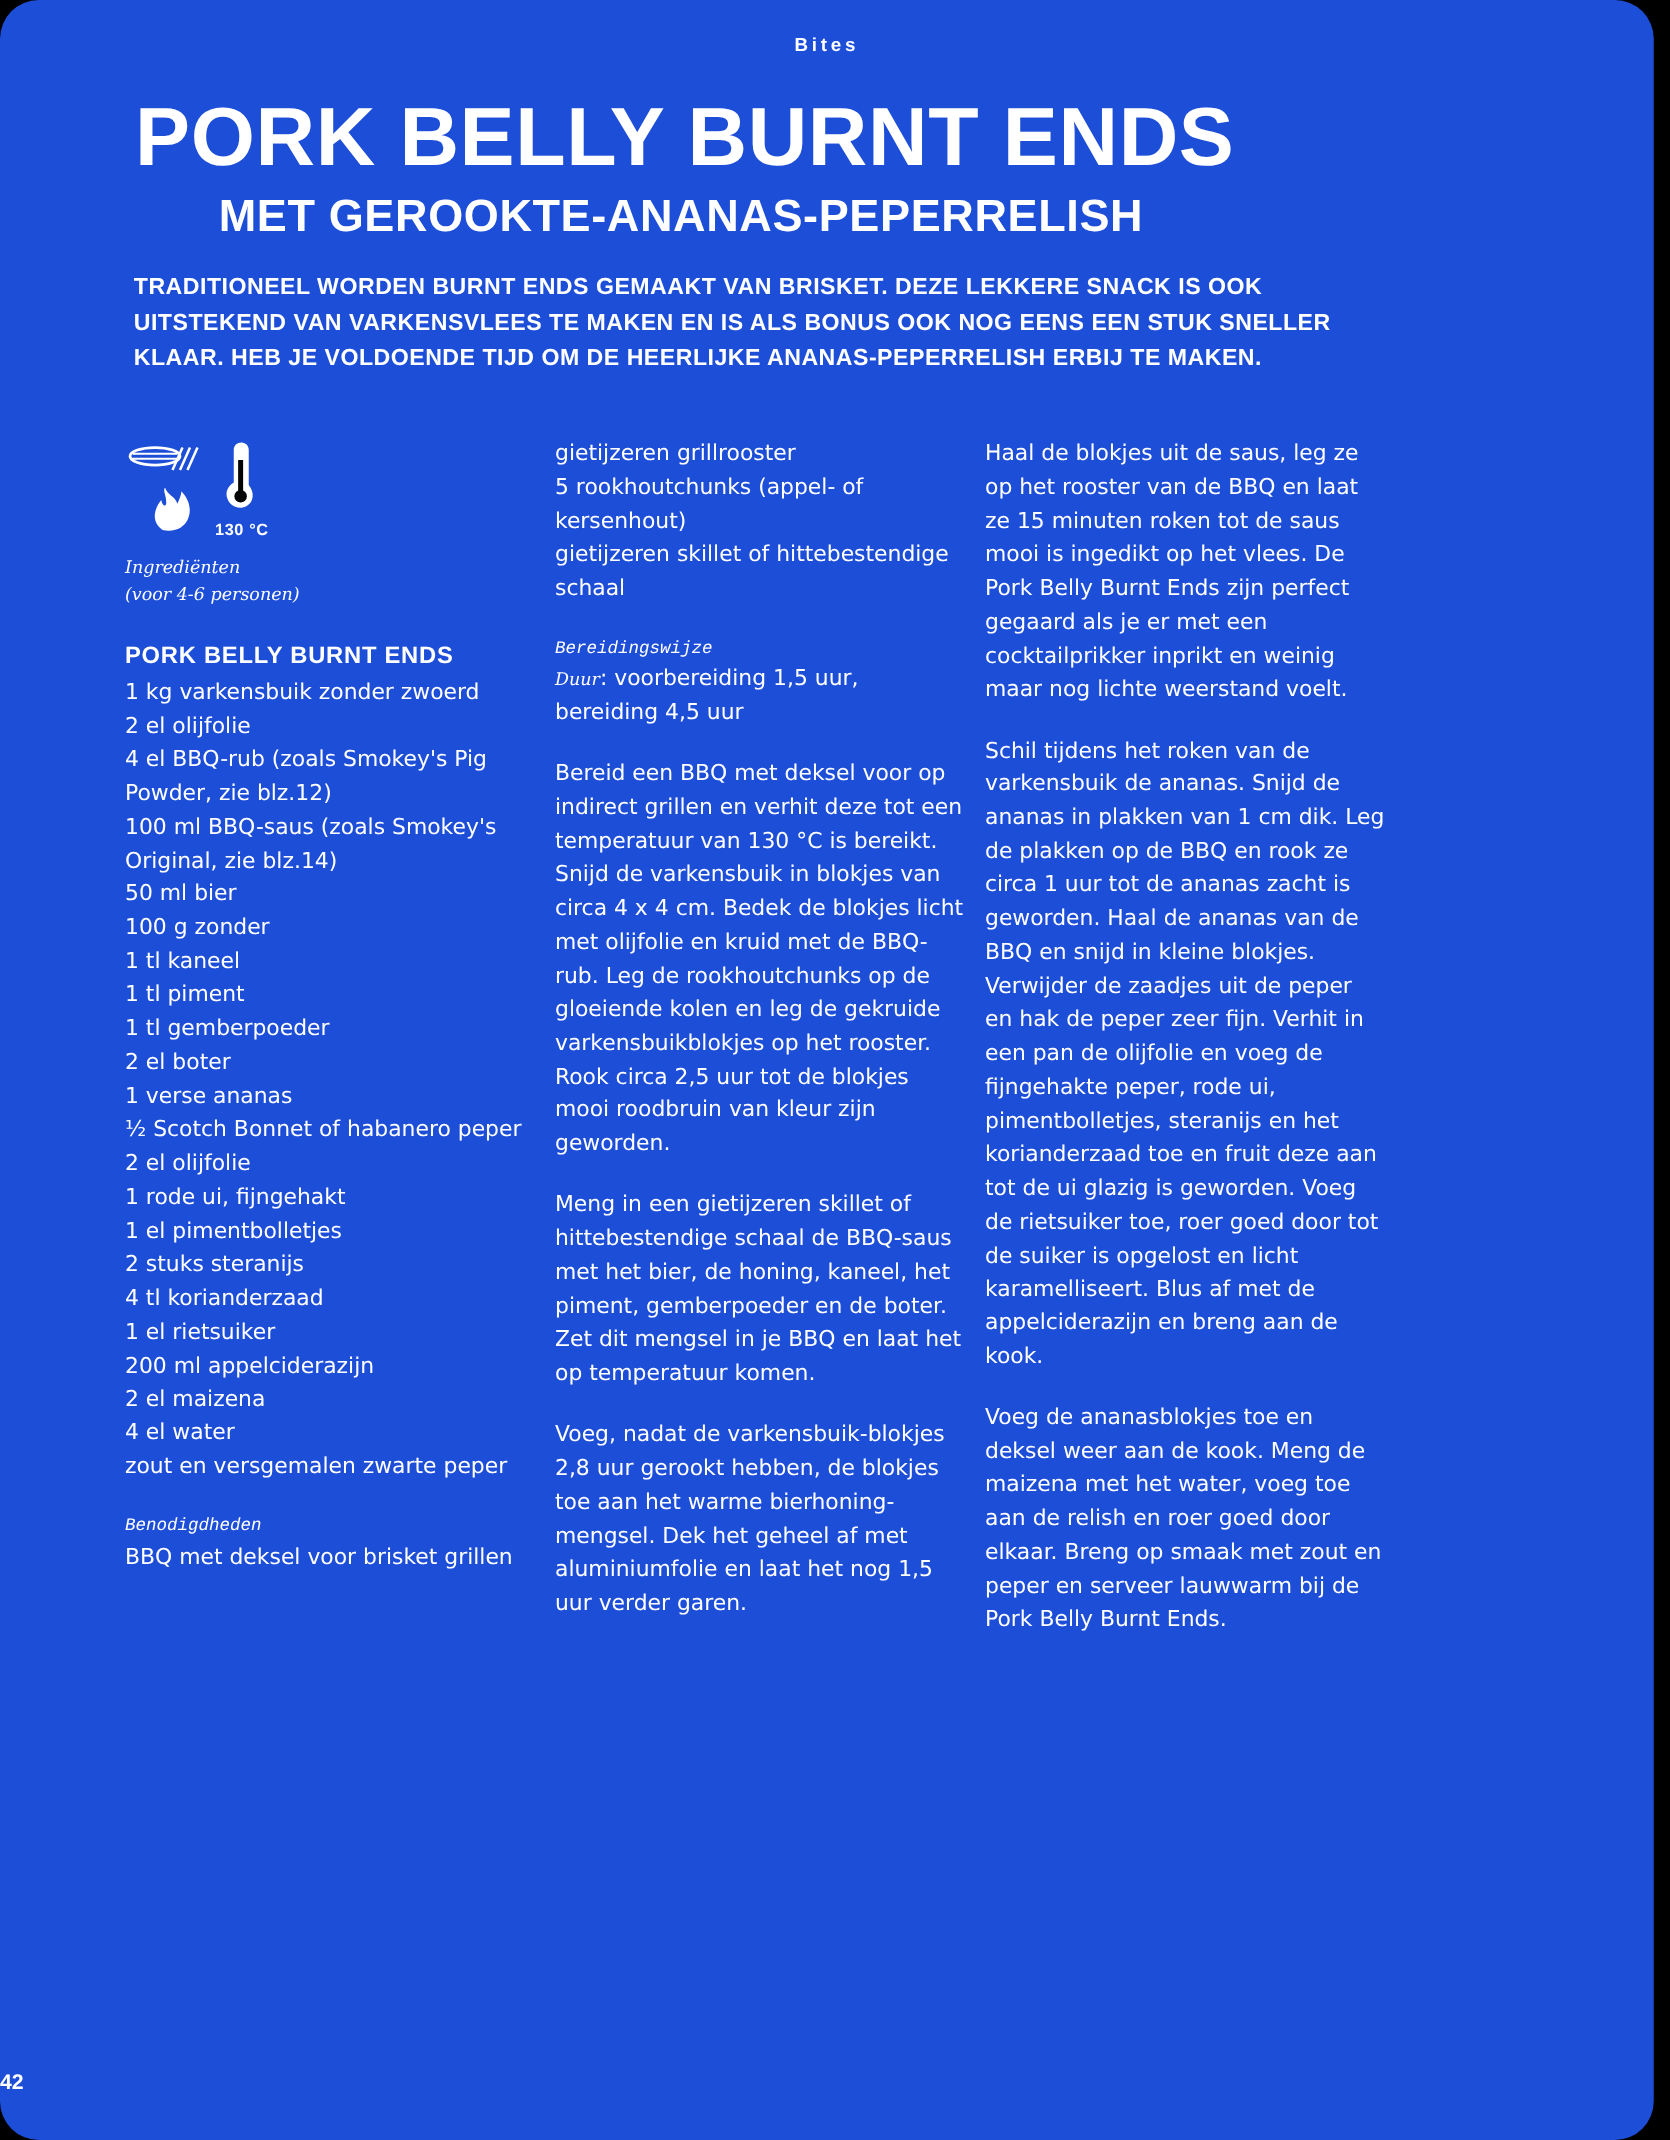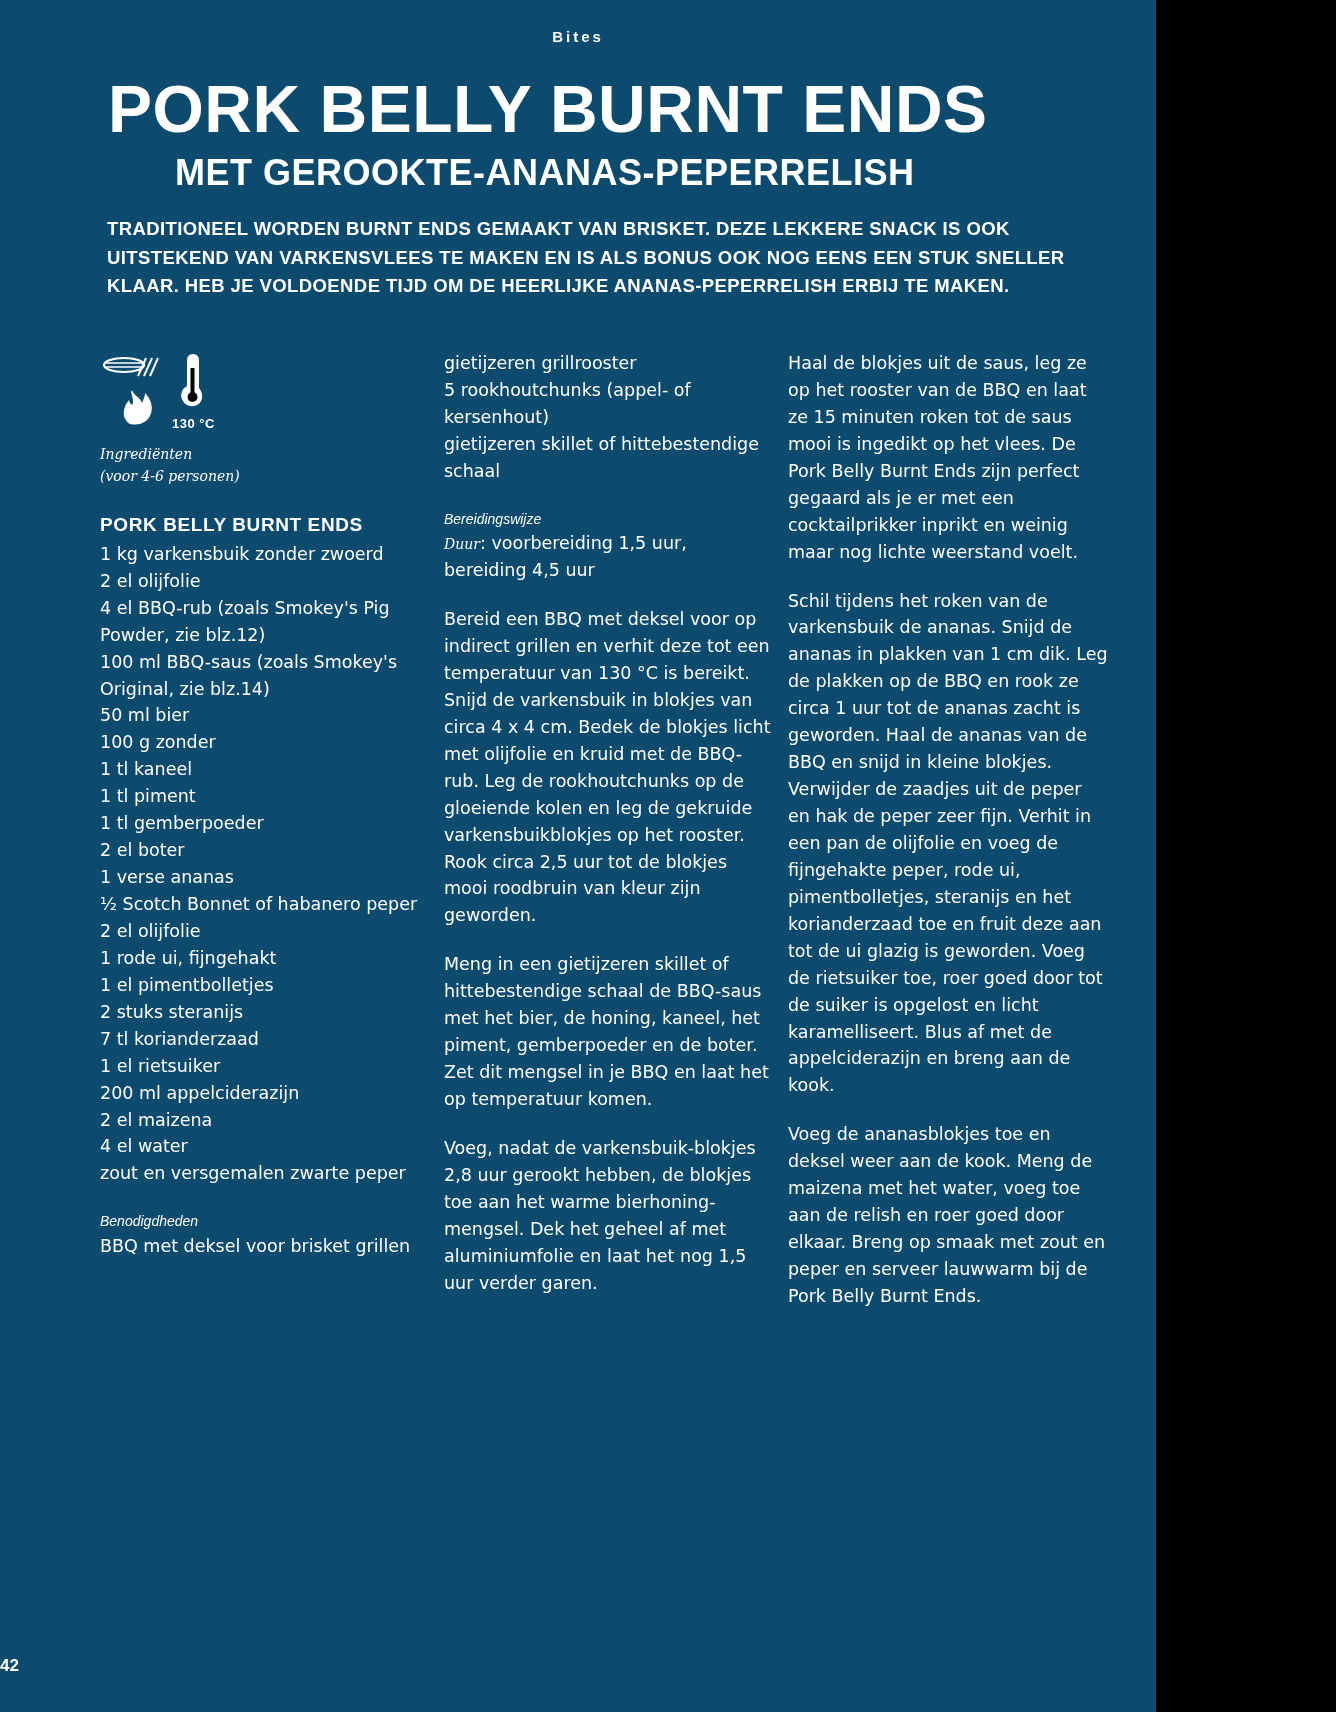--- a/index.html
+++ b/index.html
@@ -11,23 +11,24 @@
     width: 1336px;
     height: 1712px;
     position: relative;
     font-family: "Liberation Sans", sans-serif;
     color: #ffffff;
     overflow: hidden;
   }
   .page {
     position: absolute;
     left: 0; top: 0;
-    width: 1156px;
+    width: 1323px;
     height: 1712px;
-    background: #0c4a6e;
+    background: #1d4ed8;
+    border-radius: 31px;
   }
   .kicker {
     position: absolute;
     top: 28px;
     left: 0;
     width: 100%;
     text-align: center;
     font-size: 15px;
     font-weight: bold;
     letter-spacing: 3px;
@@ -112,21 +113,21 @@
     font-weight: bold;
     font-size: 19px;
     letter-spacing: 0.6px;
     text-transform: uppercase;
     margin-top: 26px;
     margin-bottom: 4px;
     line-height: 1.25;
   }
   .sub-ital {
     font-style: italic;
-    font-family: Liberation Sans, sans-serif;
+    font-family: Liberation Mono, monospace;
     margin-top: 24px;
   }
   .list { margin: 0; }
   .list div { white-space: pre-wrap; }
   .para { margin-top: 22px; }
   .para:first-child { margin-top: 0; }
   .folio {
     position: absolute;
     bottom: 36px;
     left: 0;
@@ -196,21 +197,21 @@
         <div>2 el boter</div>
       </div>
 
       <div class="list">
         <div>1 verse ananas</div>
         <div>½ Scotch Bonnet of habanero peper</div>
         <div>2 el olijfolie</div>
         <div>1 rode ui, fijngehakt</div>
         <div>1 el pimentbolletjes</div>
         <div>2 stuks steranijs</div>
-        <div>7 tl korianderzaad</div>
+        <div>4 tl korianderzaad</div>
         <div>1 el rietsuiker</div>
         <div>200 ml appelciderazijn</div>
         <div>2 el maizena</div>
         <div>4 el water</div>
         <div>zout en versgemalen zwarte peper</div>
       </div>
 
       <div class="ital sub-ital">Benodigdheden</div>
       <div class="list">
         <div>BBQ met deksel voor brisket grillen</div>

